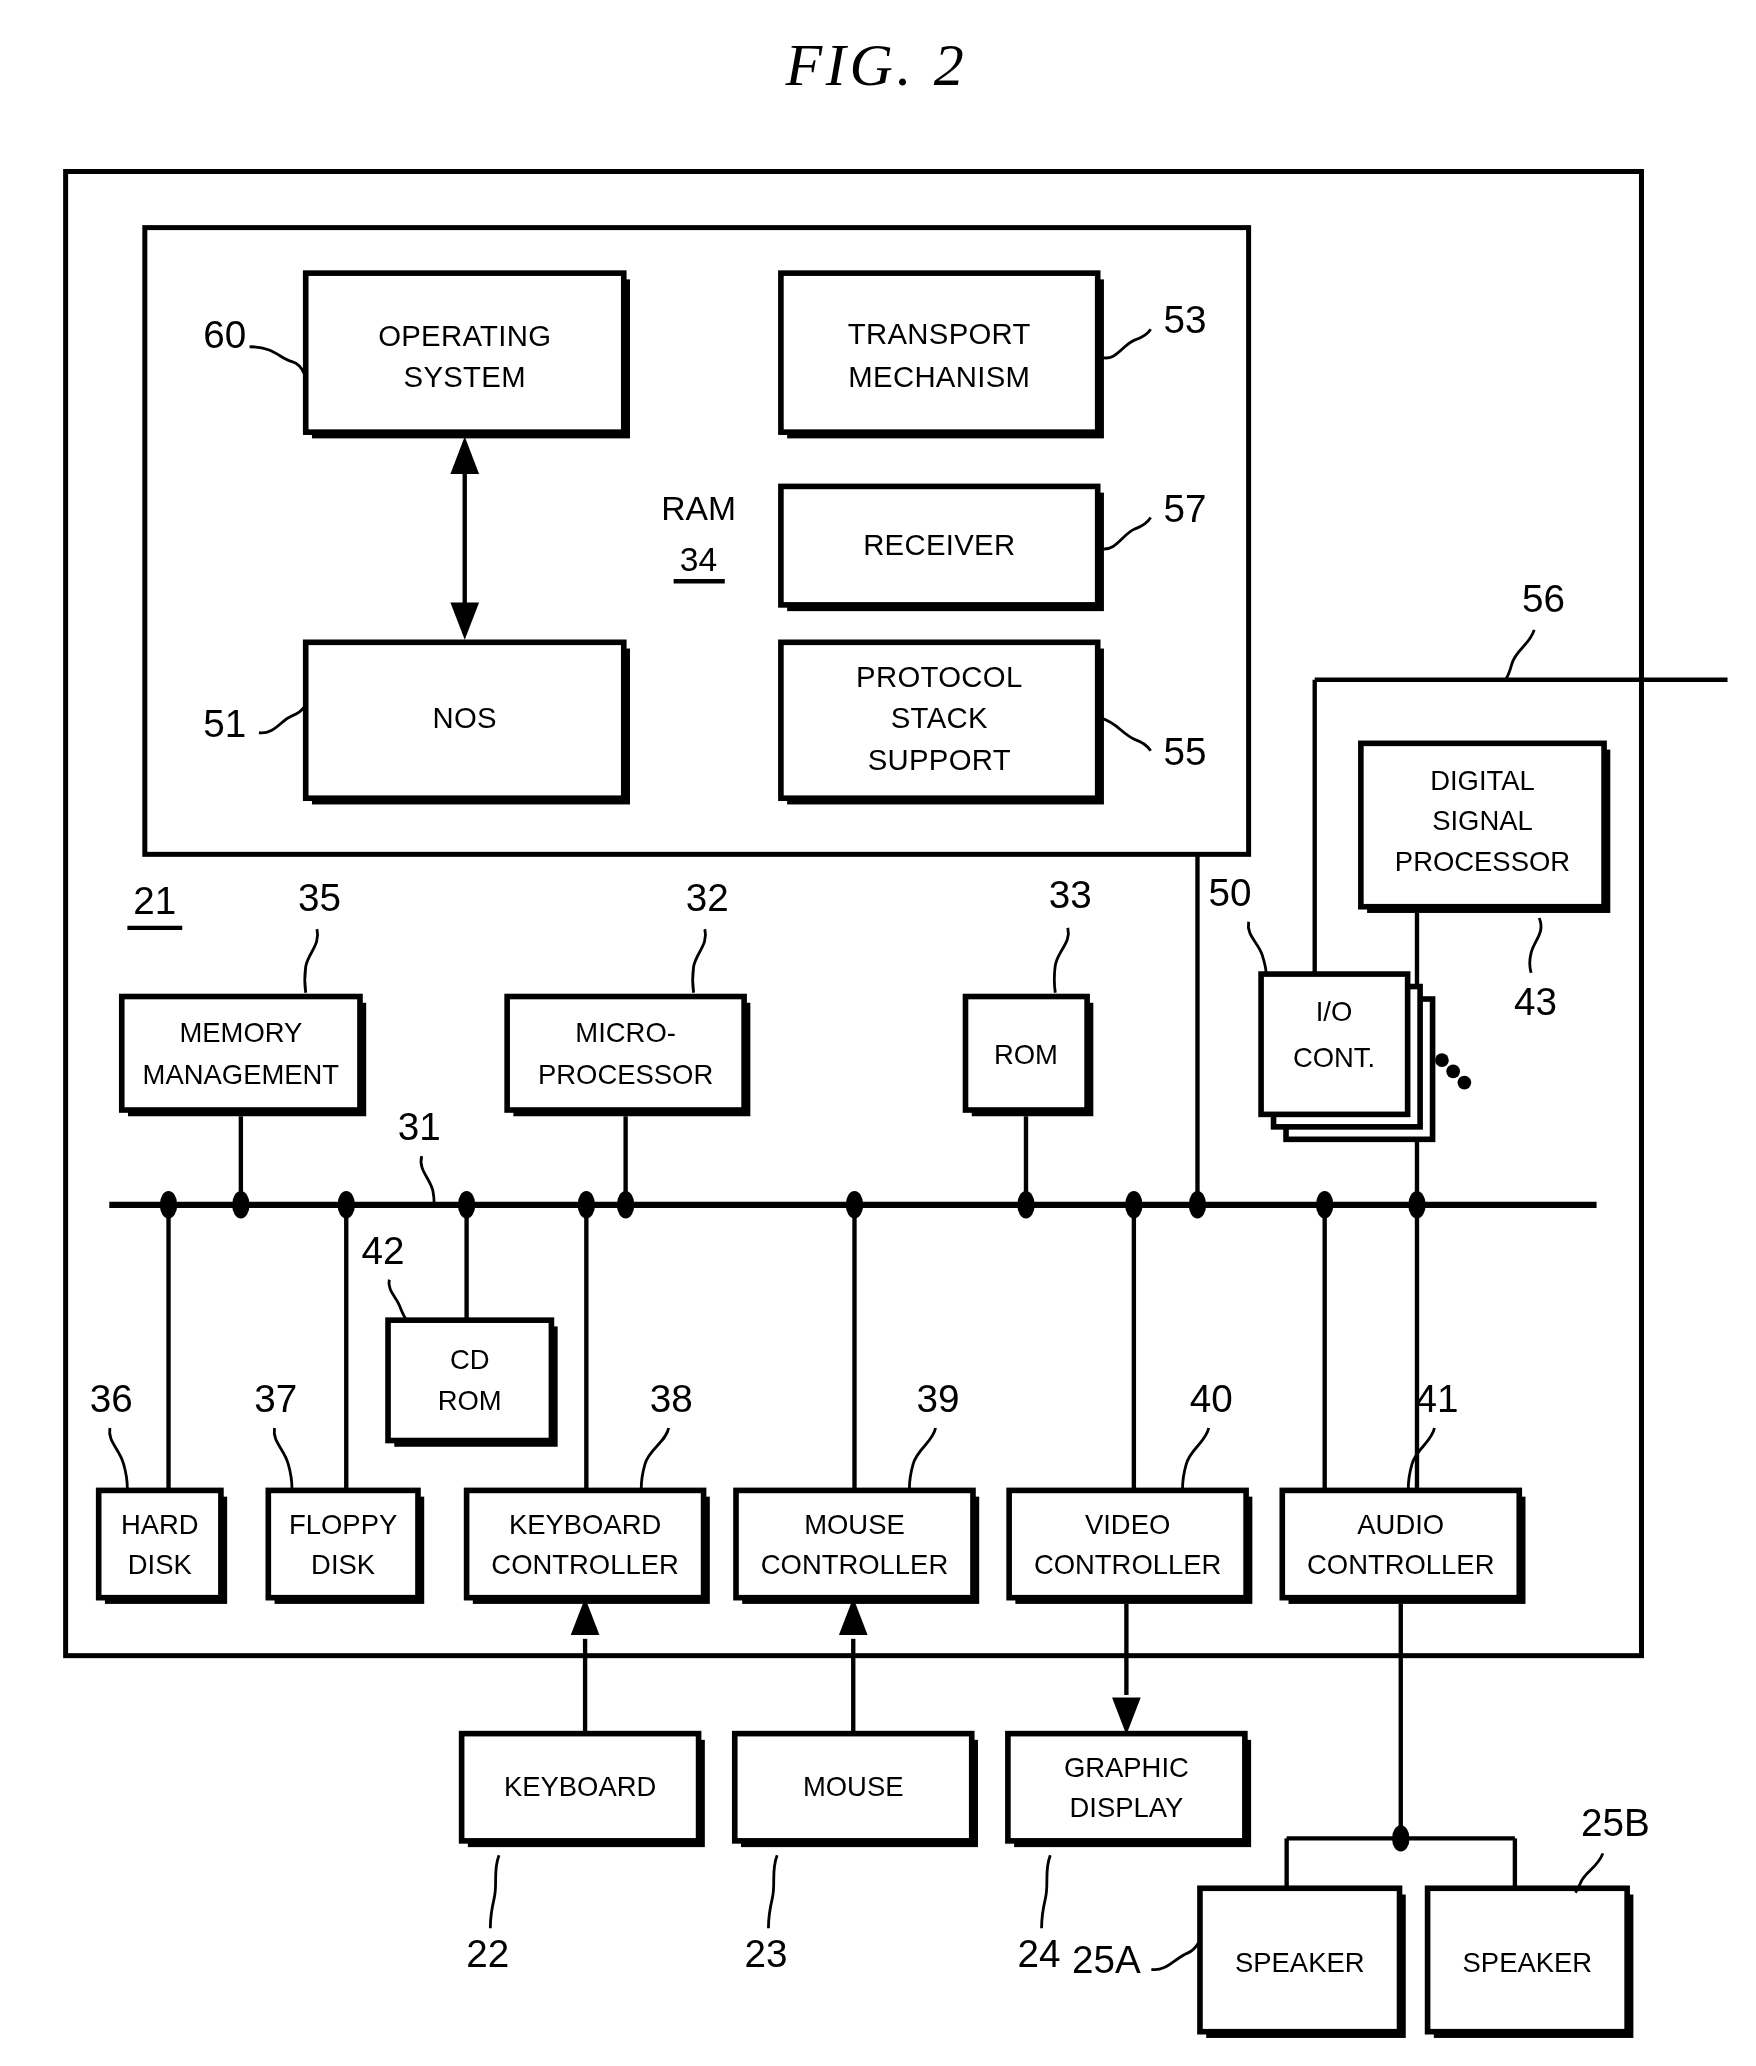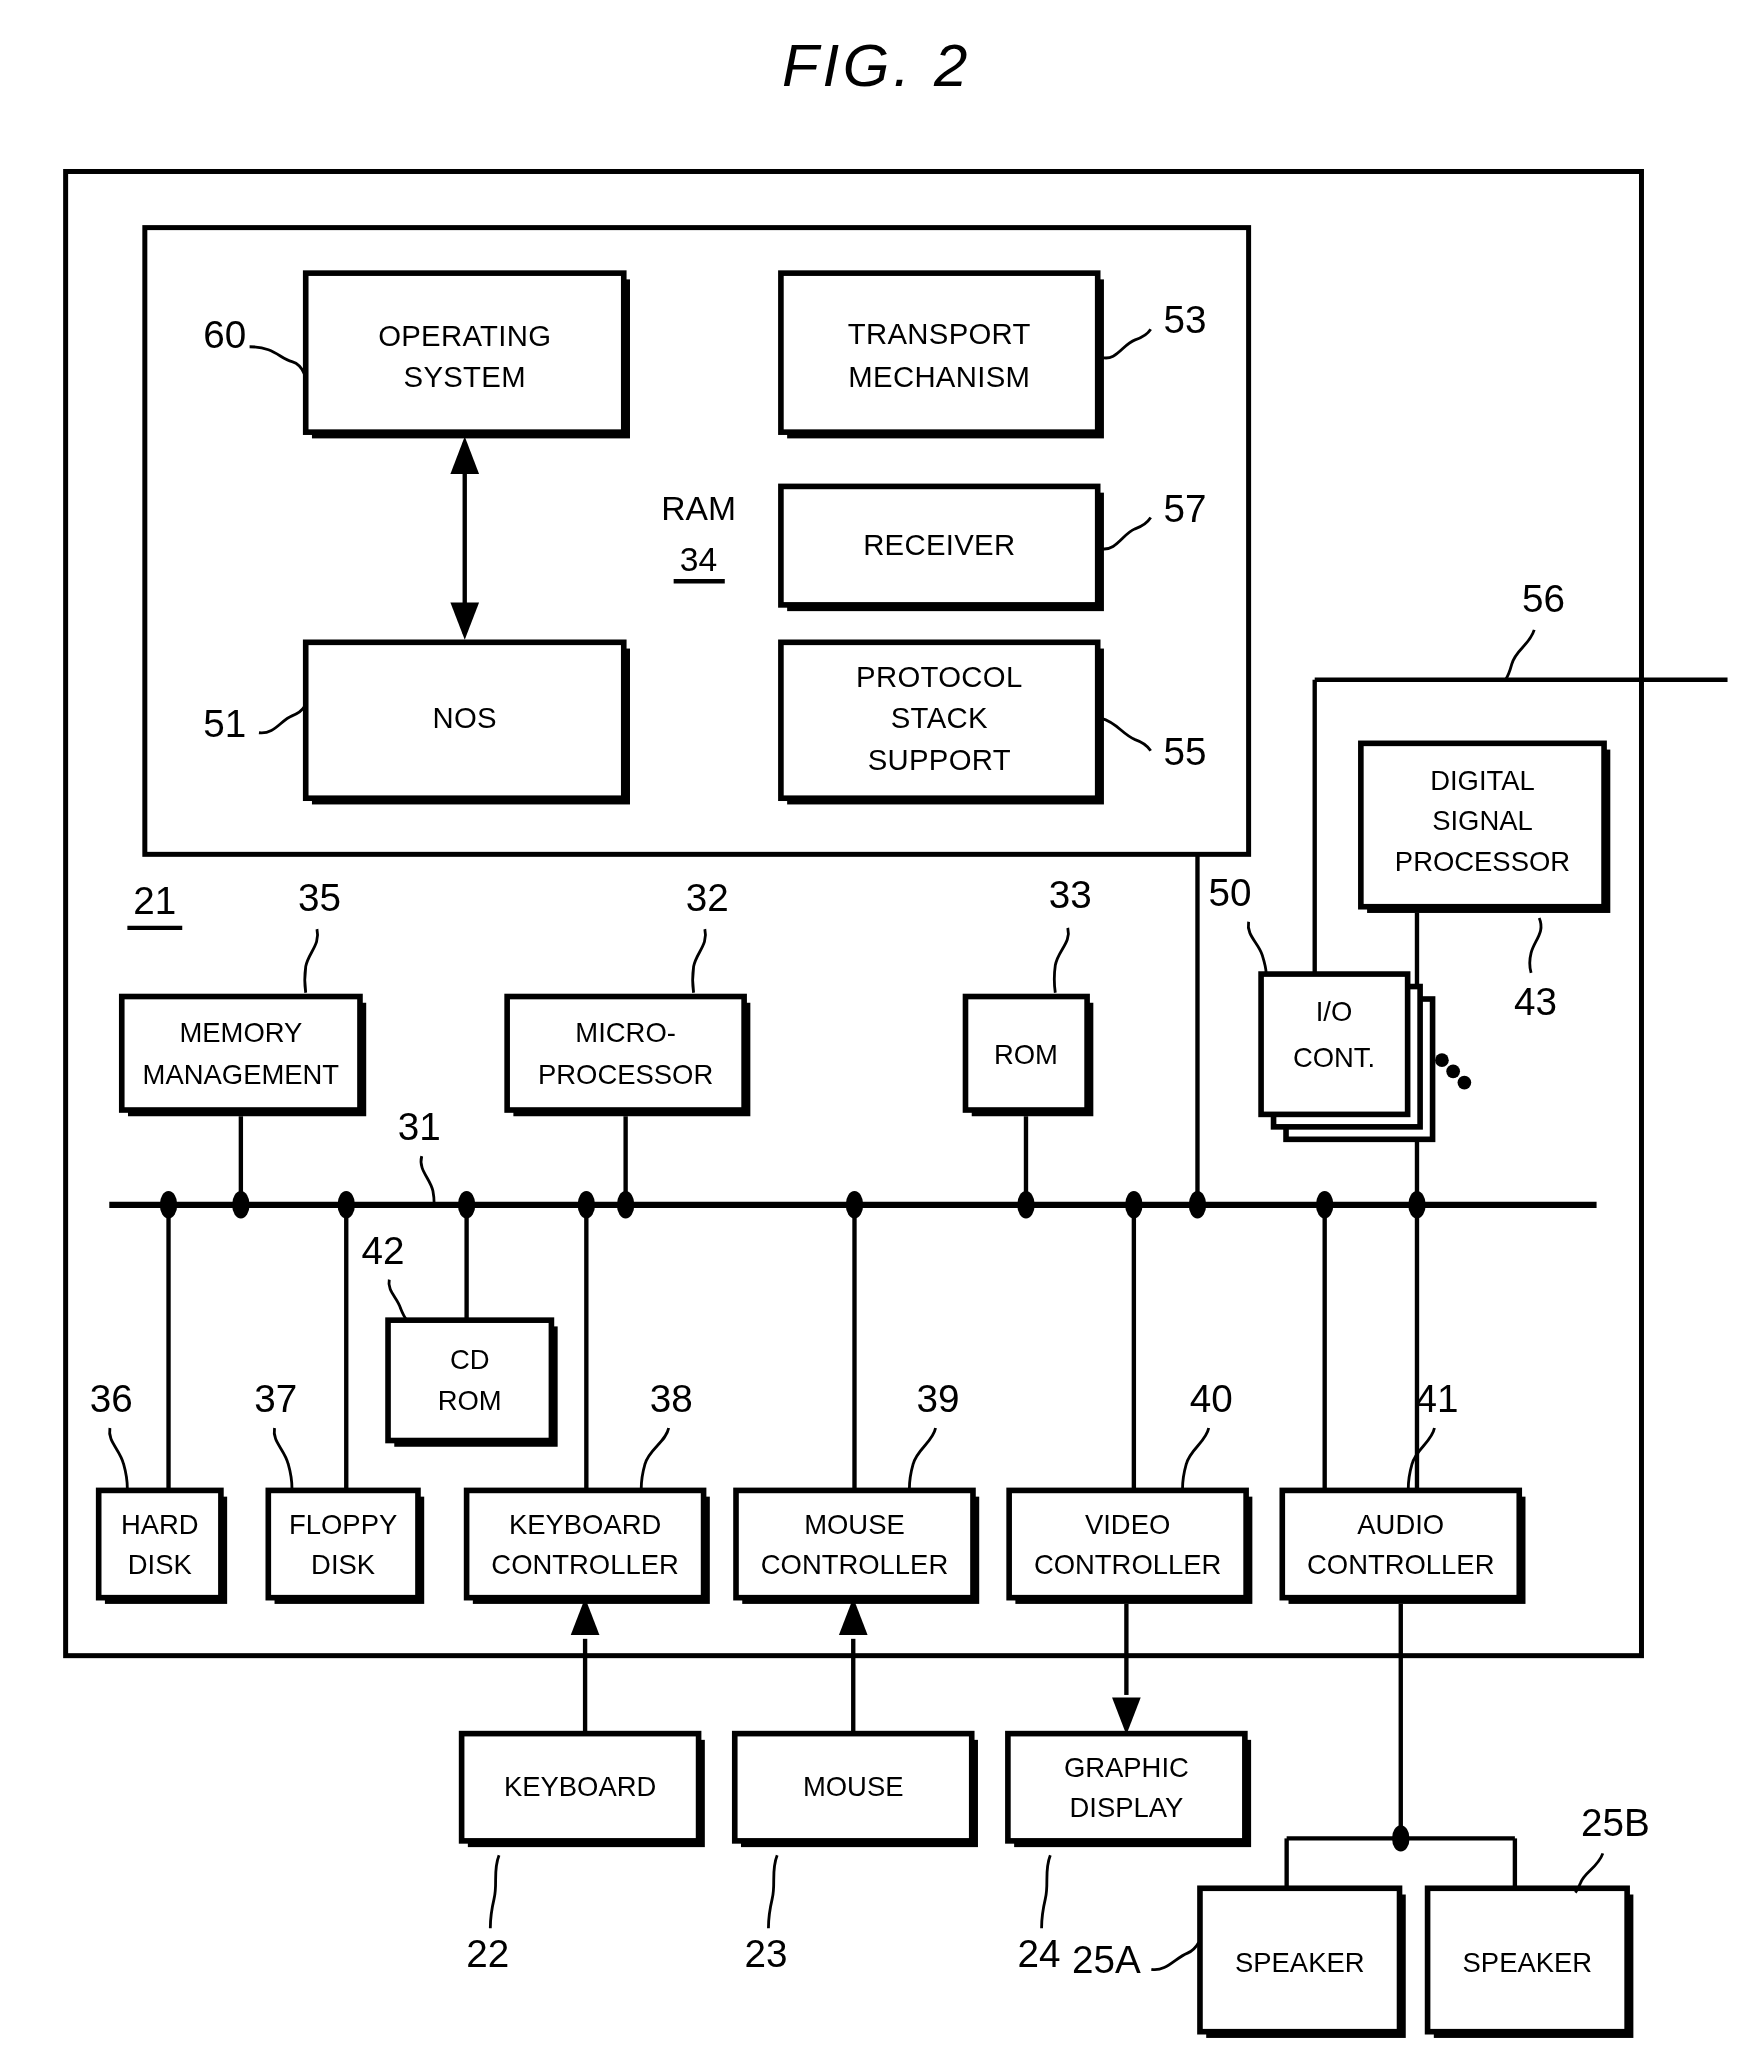--- a/index.html
+++ b/index.html
@@ -14,21 +14,21 @@
     background: #ffffff;
     overflow: hidden;
     font-family: "Liberation Sans", sans-serif;
   }
   #fig-title {
     position: absolute;
     top: 31px;
     left: 0;
     width: 1753px;
     text-align: center;
-    font-family: Liberation Sans, sans-serif;
+    font-family: Liberation Serif, serif;
     font-style: italic;
     font-size: 60px;
     letter-spacing: 3.7px;
     color: #000;
   }
   svg.diagram {
     position: absolute;
     top: 0;
     left: 0;
     width: 1757px;

